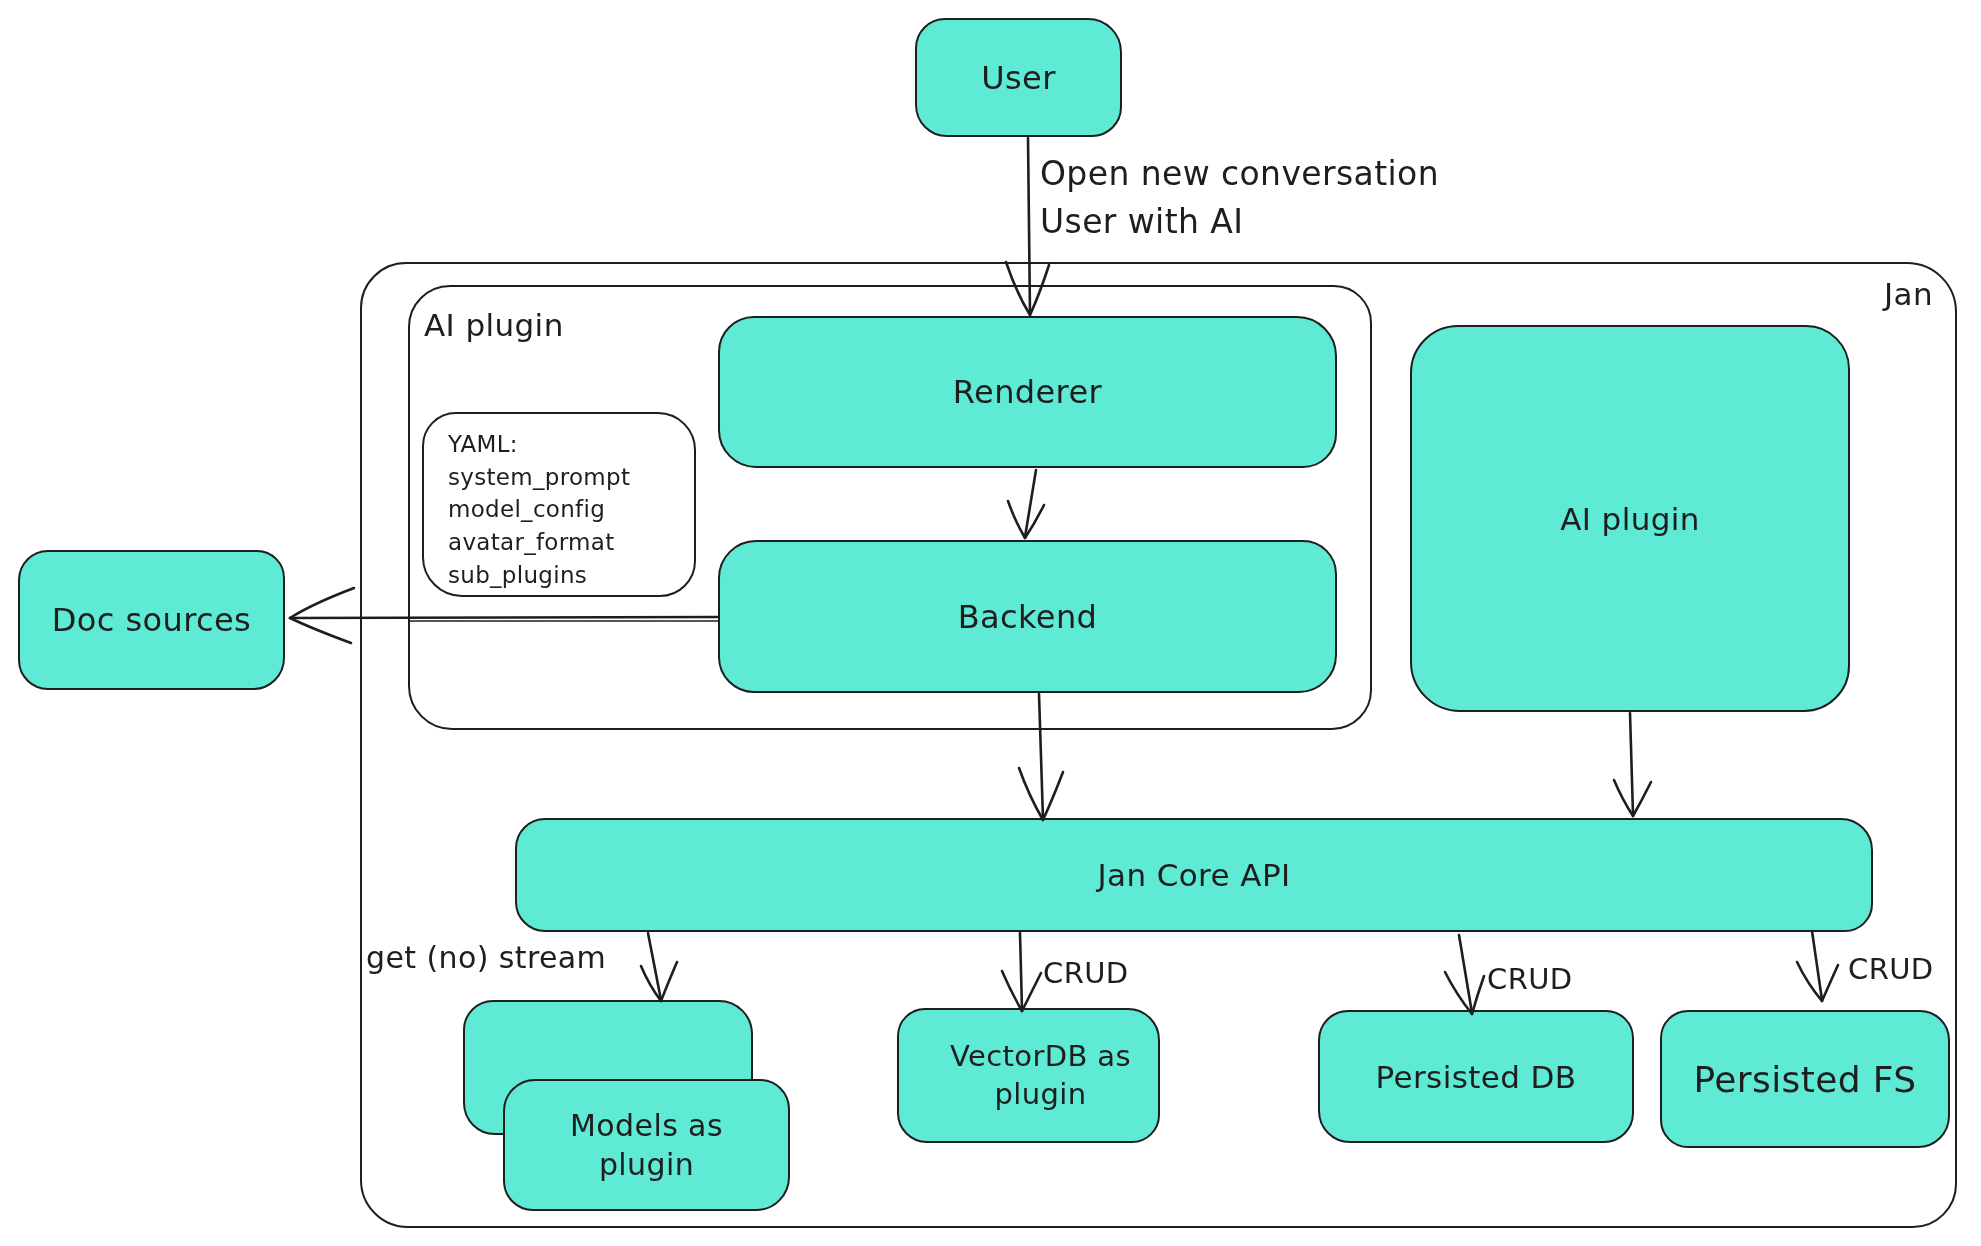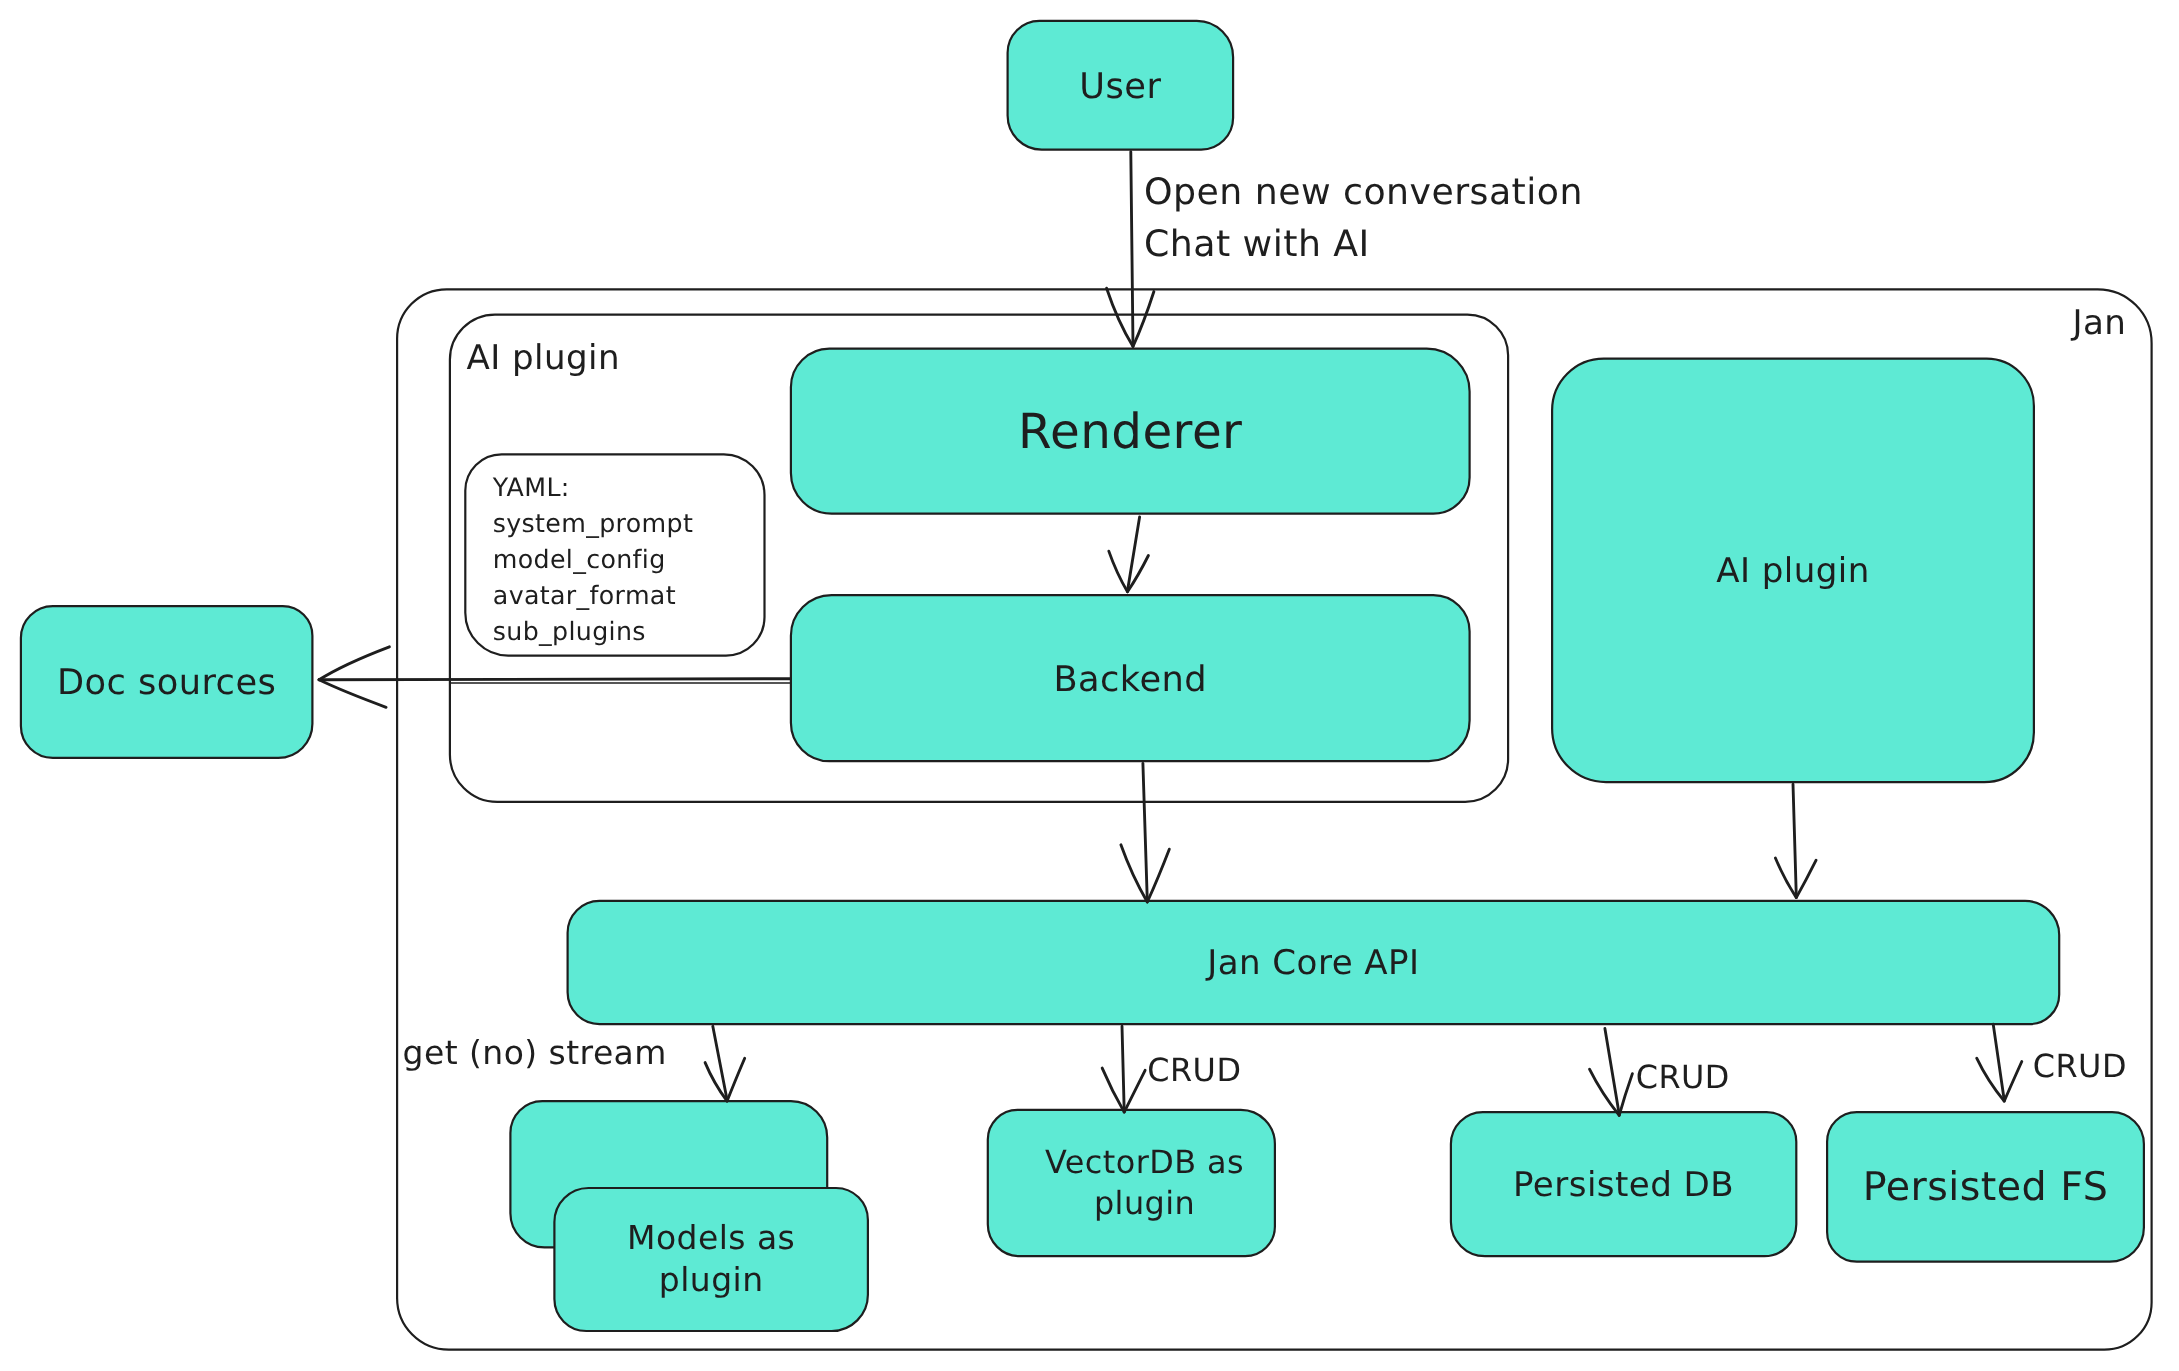--- a/index.html
+++ b/index.html
@@ -72,24 +72,24 @@
   <div class="node container-box" style="left:408px; top:285px; width:964px; height:445px; border-radius:42px 38px 40px 44px;">
     <span class="corner-label" style="left:14px; top:20px; font-size:31px;">AI plugin</span>
   </div>
 
   <div class="node" style="left:915px; top:18px; width:207px; height:119px; border-radius:30px 34px 30px 32px; font-size:32px;">
     <span>User</span>
   </div>
 
   <div class="plain-label" style="left:1040px; top:150px; font-size:33px; line-height:1.45; text-align:left;">
     <div>Open new conversation</div>
-    <div>Chat with AI</div>
+    <div>User with AI</div>
   </div>
 
-  <div class="node" style="left:718px; top:316px; width:619px; height:152px; border-radius:36px 40px 34px 38px; font-size:44px;">
+  <div class="node" style="left:718px; top:316px; width:619px; height:152px; border-radius:36px 40px 34px 38px; font-size:32px;">
     <span>Renderer</span>
   </div>
 
   <div class="yaml-note" style="left:422px; top:412px; width:274px; height:185px;">
     <div>YAML:</div>
     <div>system_prompt</div>
     <div>model_config</div>
     <div>avatar_format</div>
     <div>sub_plugins</div>
   </div>

